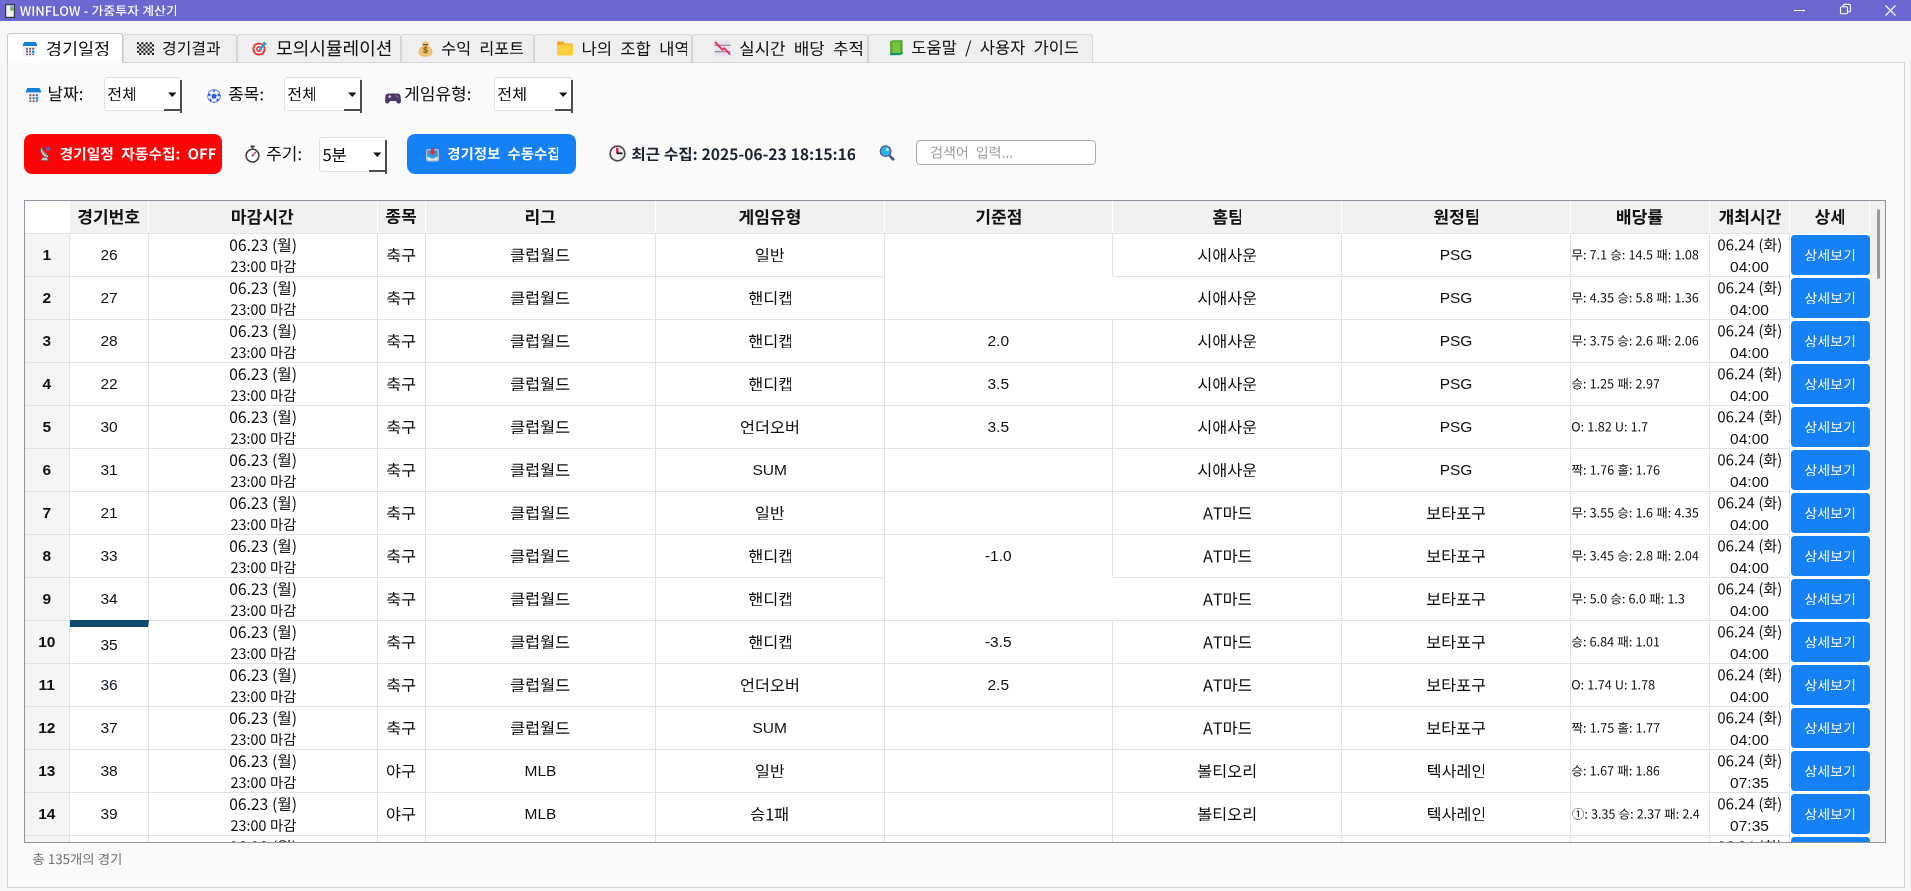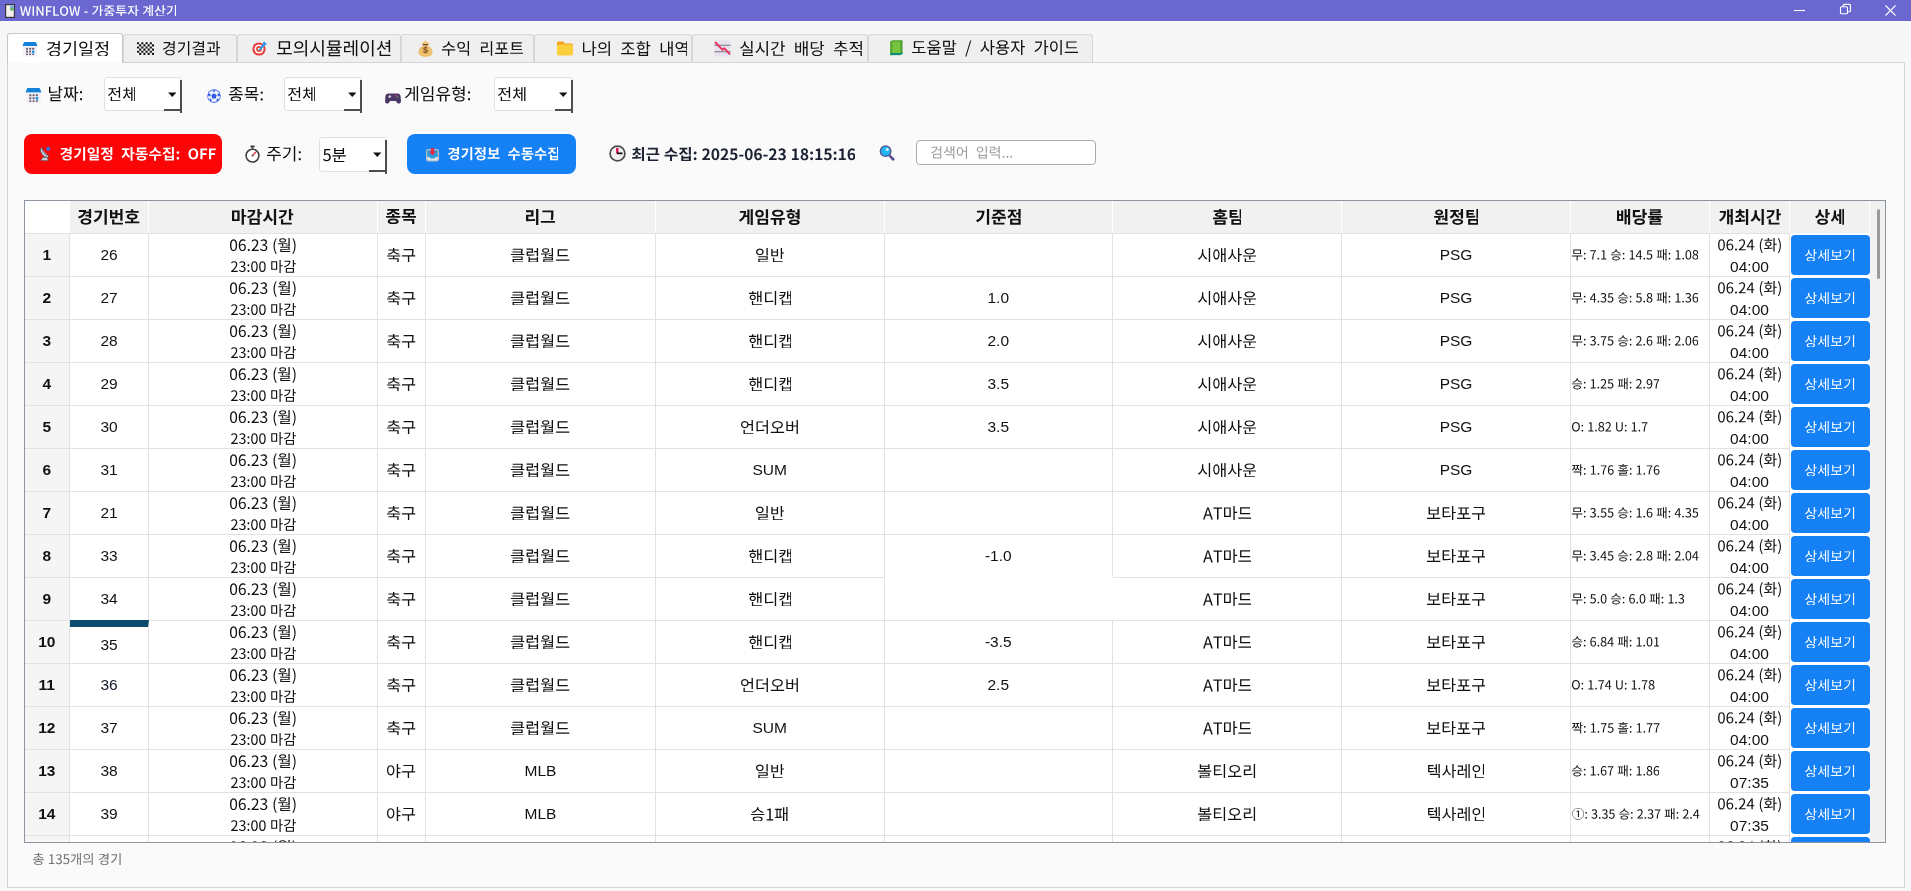--- a/index.html
+++ b/index.html
@@ -492,21 +492,20 @@
     <div class="ab fc" style="left:401.5px;top:75.5px;width:230px;height:43px;background:#fff;border-top:1px solid #e2e2e2;border-right:1px solid #e2e2e2;justify-content:center;font-size:15.5px;color:#111">
       <svg width="58.3" height="14.6" viewBox="51 -826 3579 894">
         <use href="#c_club" fill="#111"></use>
       </svg>
     </div>
     <div class="ab fc" style="left:631.5px;top:75.5px;width:228.5px;height:43px;background:#fff;border-top:1px solid #e2e2e2;border-right:1px solid #e2e2e2;justify-content:center;font-size:15.5px;color:#111">
       <svg width="42.5" height="14.8" viewBox="45 -827 2607 906">
         <use href="#c_hand" fill="#111"></use>
       </svg>
     </div>
-    <div class="ab fc" style="left:860.0px;top:75.5px;width:228.5px;height:43px;background:#fff;border-top:1px solid #e2e2e2;border-right:1px solid #e2e2e2;justify-content:center;font-size:15.5px;color:#111">1.0</div>
     <div class="ab fc" style="left:1088.5px;top:75.5px;width:229px;height:43px;background:#fff;border-top:1px solid #e2e2e2;border-right:1px solid #e2e2e2;justify-content:center;font-size:15.5px;color:#111">
       <svg width="58.4" height="14.8" viewBox="45 -827 3584 906">
         <use href="#c_sea" fill="#111"></use>
       </svg>
     </div>
     <div class="ab fc" style="left:1317.5px;top:75.5px;width:229px;height:43px;background:#fff;border-top:1px solid #e2e2e2;border-right:1px solid #e2e2e2;justify-content:center;font-size:15.5px;color:#111">PSG</div>
     <div class="ab fc" style="left:1546.5px;top:75.5px;width:139px;height:43px;background:#fff;border-top:1px solid #e2e2e2;border-right:1px solid #e2e2e2;justify-content:flex-start;padding-left:1px;font-size:15.5px;color:#111">
       <svg width="126.3" height="11.4" viewBox="49 -826 10025 904">
         <use href="#o2" fill="#111"></use>
       </svg>
@@ -580,21 +579,21 @@
     <div class="ab fc" style="left:1765.5px;top:118.5px;width:80px;height:43px;border-top:1px solid #fff">
       <div class="fc" style="width:79px;height:40px;background:#1680f5;border-radius:4px">
         <svg width="49.1" height="12.7" viewBox="46 -827 3506 904">
           <use href="#c_det" fill="#fff"></use>
         </svg>
       </div>
     </div>
     <div class="ab fc" style="left:0px;top:161.5px;width:45.5px;height:43px;background:#f5f5f5;border-top:1px solid #e2e2e2;border-right:1px solid #e2e2e2;justify-content:center;font-size:15.5px;color:#111">
       <b>4</b>
     </div>
-    <div class="ab fc" style="left:45.5px;top:161.5px;width:79px;height:43px;background:#fff;border-top:1px solid #e2e2e2;border-right:1px solid #e2e2e2;justify-content:center;font-size:15.5px;color:#111">29</div>
+    <div class="ab fc" style="left:45.5px;top:161.5px;width:79px;height:43px;background:#fff;border-top:1px solid #e2e2e2;border-right:1px solid #e2e2e2;justify-content:center;font-size:15.5px;color:#111">22</div>
     <div class="ab" style="left:124.5px;top:161.5px;width:229px;height:43px;border-top:1px solid #e2e2e2;border-right:1px solid #e2e2e2">
       <div class="fc" style="height:21px;margin-top:1px">
         <svg width="65.6" height="16.0" viewBox="50 -826 4203 1023">
           <use href="#c_d23" fill="#111"></use>
         </svg>
       </div>
       <div class="fc" style="height:21px">
         <svg width="65.0" height="13.0" viewBox="40 -827 4513 905">
           <use href="#c_dead" fill="#111"></use>
         </svg>

